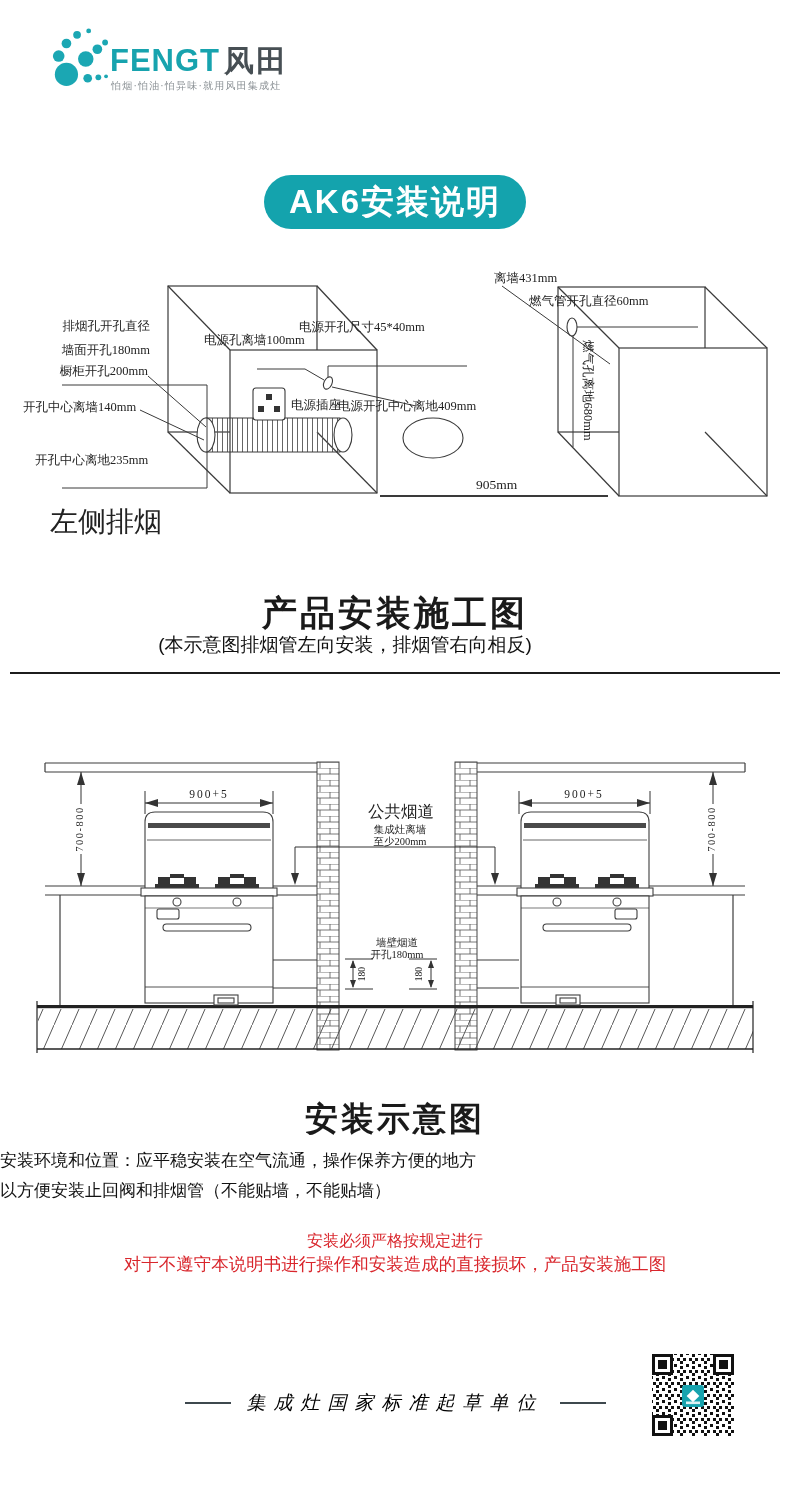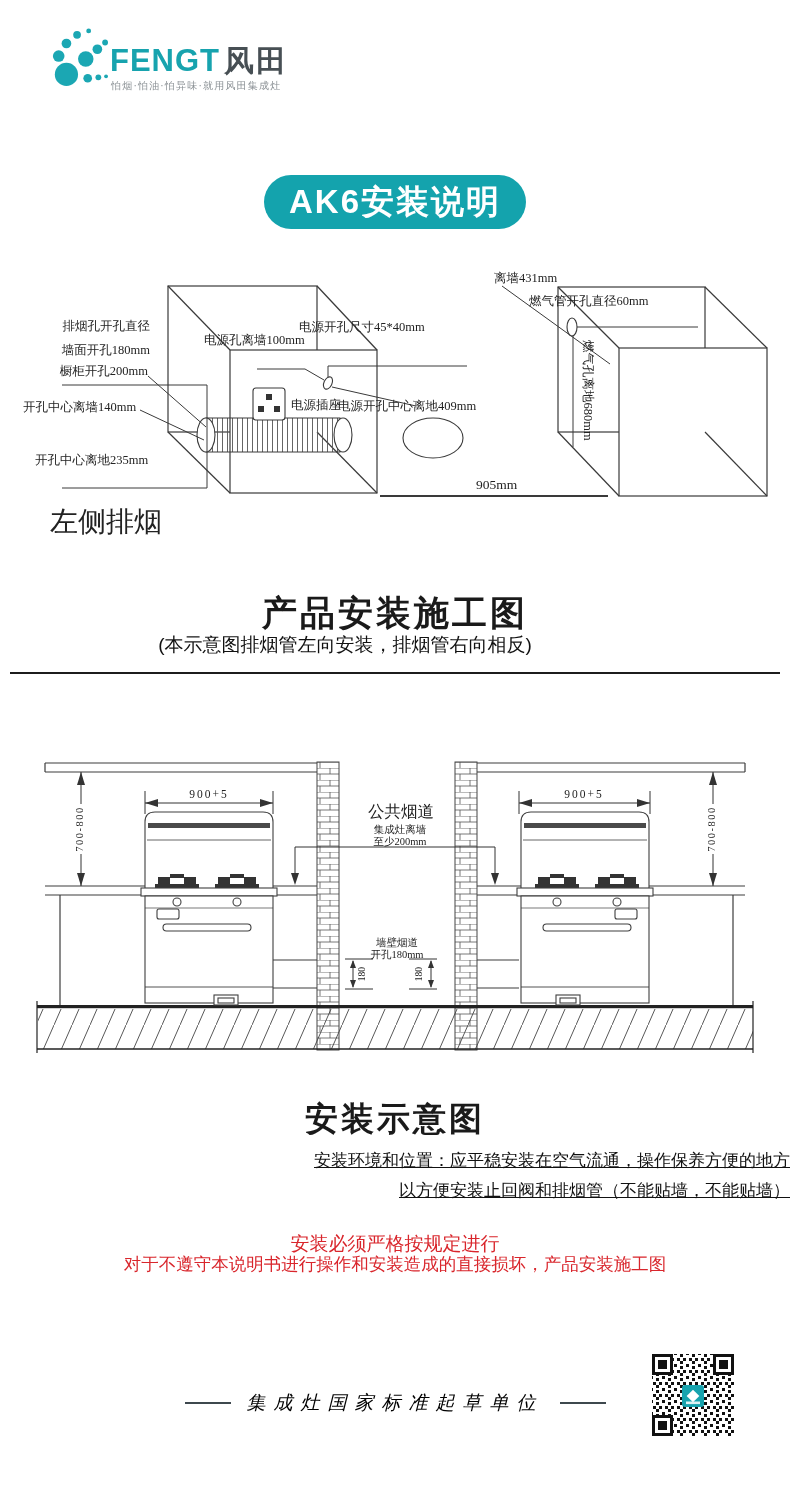--- a/index.html
+++ b/index.html
@@ -16,21 +16,21 @@
           border-radius:27px;display:flex;align-items:center;justify-content:center;margin-top:28px;}
   .banner span{color:#fff;font-size:33px;font-weight:bold;letter-spacing:2px;}
   
   .draw{position:absolute;left:0;}
   svg text{fill:#222;}
   .ser{font-family:"Liberation Serif","DejaVu Serif",serif;}
   
   .h1{position:absolute;left:0;width:790px;text-align:center;font-weight:bold;letter-spacing:3px;}
   .sub{position:absolute;left:0;width:690px;text-align:center;font-size:19px;color:#111;}
   .divider{position:absolute;left:10px;width:770px;height:0;border-top:2.4px solid #1c1c1c;}
-  .para{position:absolute;left:0;width:790px;text-align:right;font-size:17px;line-height:30px;color:#111;text-decoration:underline;}
+  .para{position:absolute;left:0;width:790px;text-align:left;font-size:17px;line-height:30px;color:#111;}
   .warn{position:absolute;left:0;width:790px;text-align:center;font-weight:500;}
   
   .footer{position:absolute;left:0;top:1390px;width:790px;display:flex;align-items:center;justify-content:center;gap:16px;}
   .footer .dash{width:46px;height:0;border-top:2.5px solid #3e484e;}
   .footer .slog{font-size:19px;color:#000000;letter-spacing:8px;font-weight:500;font-style:italic;}
   .qr{position:absolute;left:650px;top:1352px;width:86px;height:86px;}
 </style>
 </head>
 <body>
 
@@ -288,21 +288,21 @@
       <text x="420" y="974" transform="rotate(-90 420 974)" text-anchor="middle" dominant-baseline="middle" class="ser" font-size="9.5">180</text>
     </g>
     </svg>
   </svg>
 
   <div class="h1" style="top:1097px;font-size:33px;">安装示意图</div>
   <div class="para" style="top:1146px;">
     <div>安装环境和位置：应平稳安装在空气流通，操作保养方便的地方</div>
     <div>以方便安装止回阀和排烟管（不能贴墙，不能贴墙）</div>
   </div>
-  <div class="warn" style="top:1231px;font-size:19px;color:#d9262c;">安装必须严格按规定进行</div>
+  <div class="warn" style="top:1231px;font-size:16px;color:#d9262c;">安装必须严格按规定进行</div>
   <div class="warn" style="top:1252px;font-size:17.5px;color:#d9262c;">对于不遵守本说明书进行操作和安装造成的直接损坏，产品安装施工图</div>
 
   <div class="footer">
     <span class="dash"></span>
     <span class="slog">集成灶国家标准起草单位</span>
     <span class="dash"></span>
   </div>
 
   <svg class="qr" viewBox="0 0 86 86">
     <rect x="0" y="0" width="86" height="86" fill="#fff"></rect>

